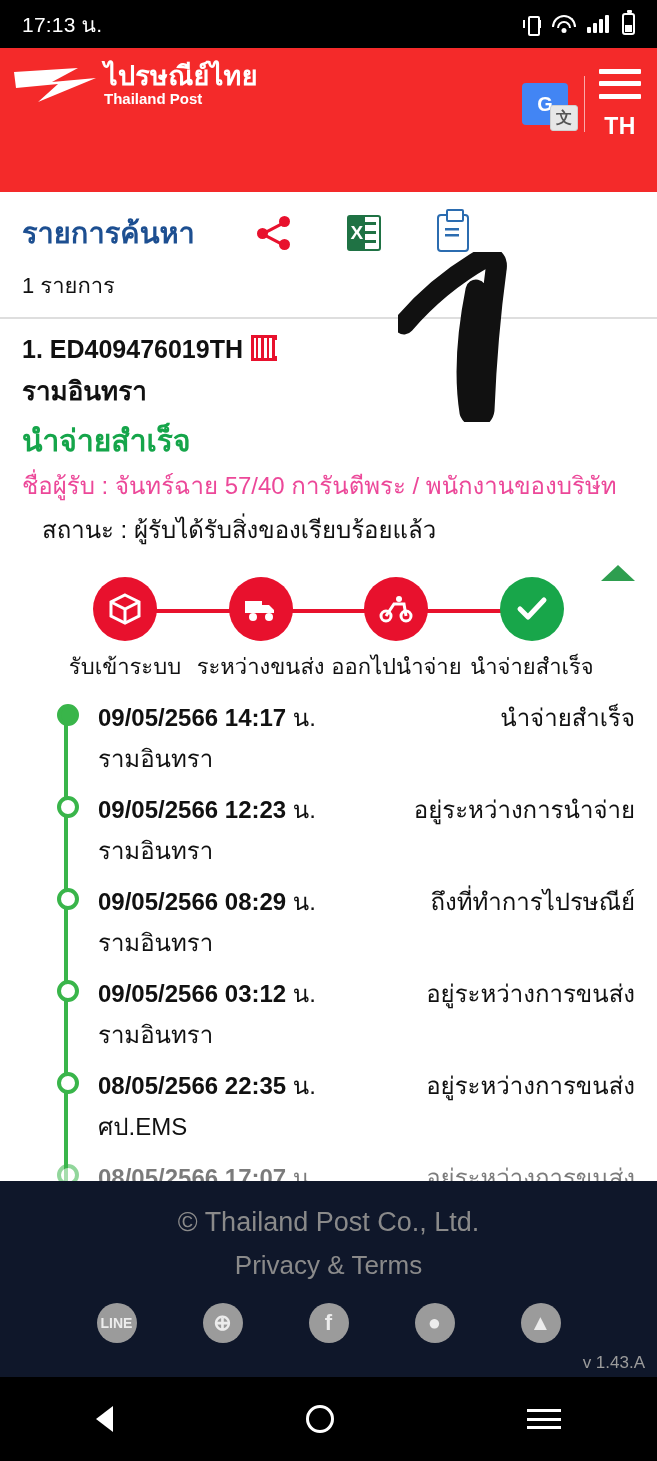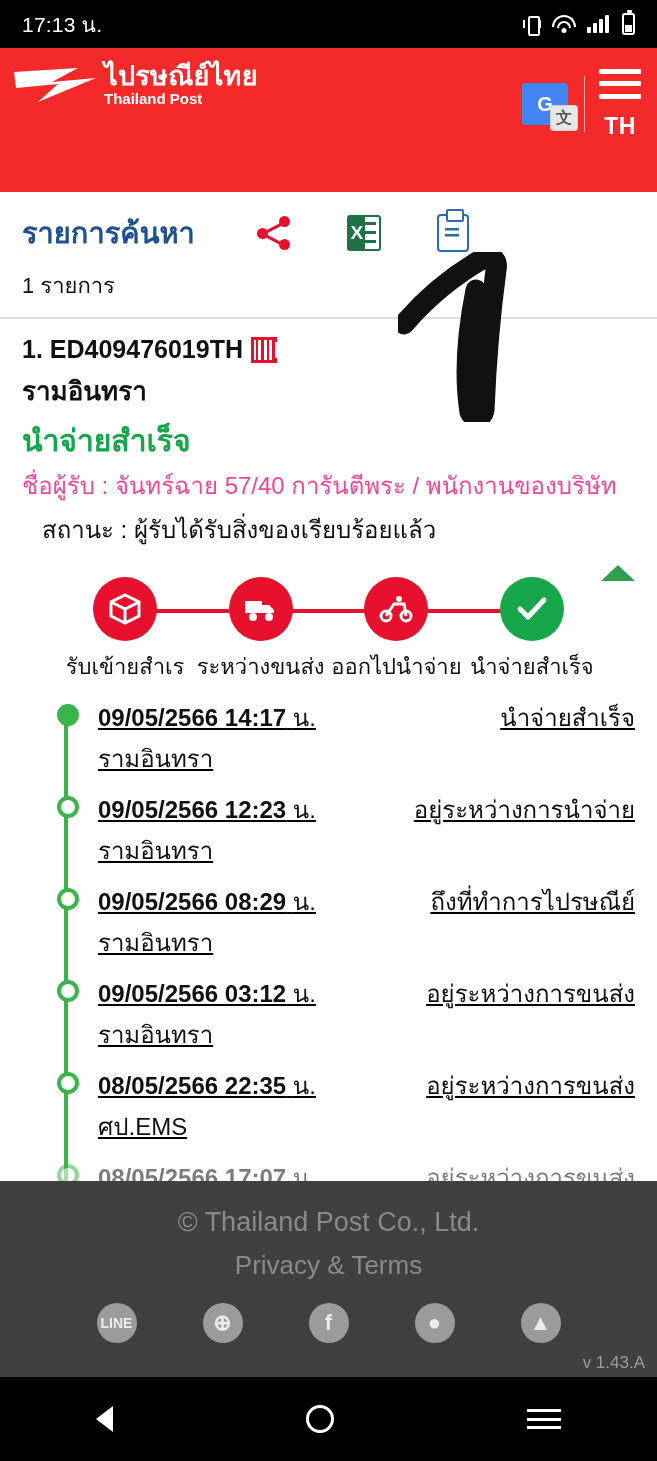--- a/index.html
+++ b/index.html
@@ -160,21 +160,21 @@
       linear-gradient(#2b6cb0,#2b6cb0) 0 0/100% 2.5px no-repeat,
       linear-gradient(#2b6cb0,#2b6cb0) 0 6px/100% 2.5px no-repeat;
   }
 
   .count-row { padding: 2px 22px 14px 22px; font-size: 22px; color: #111; }
   .divider { height: 2px; background: #dedede; }
 
   .item-block { padding: 16px 22px 0 22px; position: relative; }
   .item-no {
     font-size: 25px; font-weight: bold; color: #111;
-    display: flex; align-items: center; gap: 8px;
+    display: flex; gap: 8px;
   }
   .barcode-ic {
     width: 26px; height: 26px; position: relative; display: inline-block;
   }
   .barcode-ic:before {
     content: ""; position: absolute; inset: 2px 0;
     background:
       linear-gradient(#e8112d,#e8112d) 0 0/3px 100% no-repeat,
       linear-gradient(#e8112d,#e8112d) 5px 0/2px 100% no-repeat,
       linear-gradient(#e8112d,#e8112d) 10px 0/3px 100% no-repeat,
@@ -220,37 +220,37 @@
   .contact-link {
     text-align: center; margin-top: 26px;
     color: #1d4f91; font-size: 25px; text-decoration: underline; font-weight: bold;
   }
 
   
   .timeline { margin-top: 14px; padding: 0 22px 0 40px; position: relative; }
   .tl-line {
     position: absolute; left: 64px; top: 14px; bottom: 8px; width: 4px; background: #39b54a;
   }
-  .tl-row { position: relative; padding-left: 58px; min-height: 92px; text-decoration: underline; }
+  .tl-row { position: relative; padding-left: 58px; min-height: 92px; }
   .tl-dot {
     position: absolute; left: 17px; top: 6px; width: 22px; height: 22px;
     border-radius: 50%; border: 4px solid #39b54a; background: #fff;
   }
   .tl-row.first .tl-dot { background: #39b54a; }
   .tl-main { display: flex; justify-content: space-between; align-items: baseline; }
   .tl-date { font-size: 24px; font-weight: bold; color: #111; }
   .tl-date .unit { font-weight: normal; }
   .tl-status { font-size: 24px; color: #111; text-align: right; }
   .tl-office { font-size: 24px; color: #111; margin-top: 2px; }
   .tl-row.cut { opacity: .55; }
 
   
   .footer {
     position: absolute; left: 0; right: 0; bottom: 84px; height: 196px;
-    background: #404040; text-align: center; padding-top: 26px;
+    background: #0f172a; text-align: center; padding-top: 26px;
   }
   .footer .copy { font-size: 27px; color: #8a8a8a; }
   .footer .privacy { font-size: 26px; color: #8a8a8a; margin-top: 12px; }
   .social { display: flex; justify-content: center; gap: 66px; margin-top: 22px; }
   .soc {
     width: 40px; height: 40px; border-radius: 50%; background: #9b9b9b;
     display: flex; align-items: center; justify-content: center;
     color: #ececec; font-size: 22px; font-weight: bold;
   }
   .soc.line { font-size: 14px; }
@@ -350,21 +350,21 @@
   </div>
 
   <div class="steps">
     <div class="step">
       <div class="step-circle">
         <svg width="34" height="34" viewBox="0 0 34 34">
             <path d="M17 3 L31 10 L31 24 L17 31 L3 24 L3 10 Z" fill="none" stroke="#fff" stroke-width="3"></path>
             <path d="M3 10 L17 17 L31 10 M17 17 L17 31" stroke="#fff" stroke-width="3" fill="none"></path>
           </svg>
       </div>
-      <div class="step-label">รับเข้ายสำเร</div>
+      <div class="step-label">รับเข้าระบบ</div>
     </div>
     <div class="step">
       <div class="step-circle">
         <svg width="36" height="30" viewBox="0 0 36 30">
             <rect x="2" y="7" width="17" height="12" fill="#fff"></rect>
             <path d="M19 11 h7 l5 5 v3 h-12 z" fill="#fff"></path>
             <circle cx="10" cy="23" r="4" fill="#fff"></circle>
             <circle cx="26" cy="23" r="4" fill="#fff"></circle>
           </svg>
       </div>

